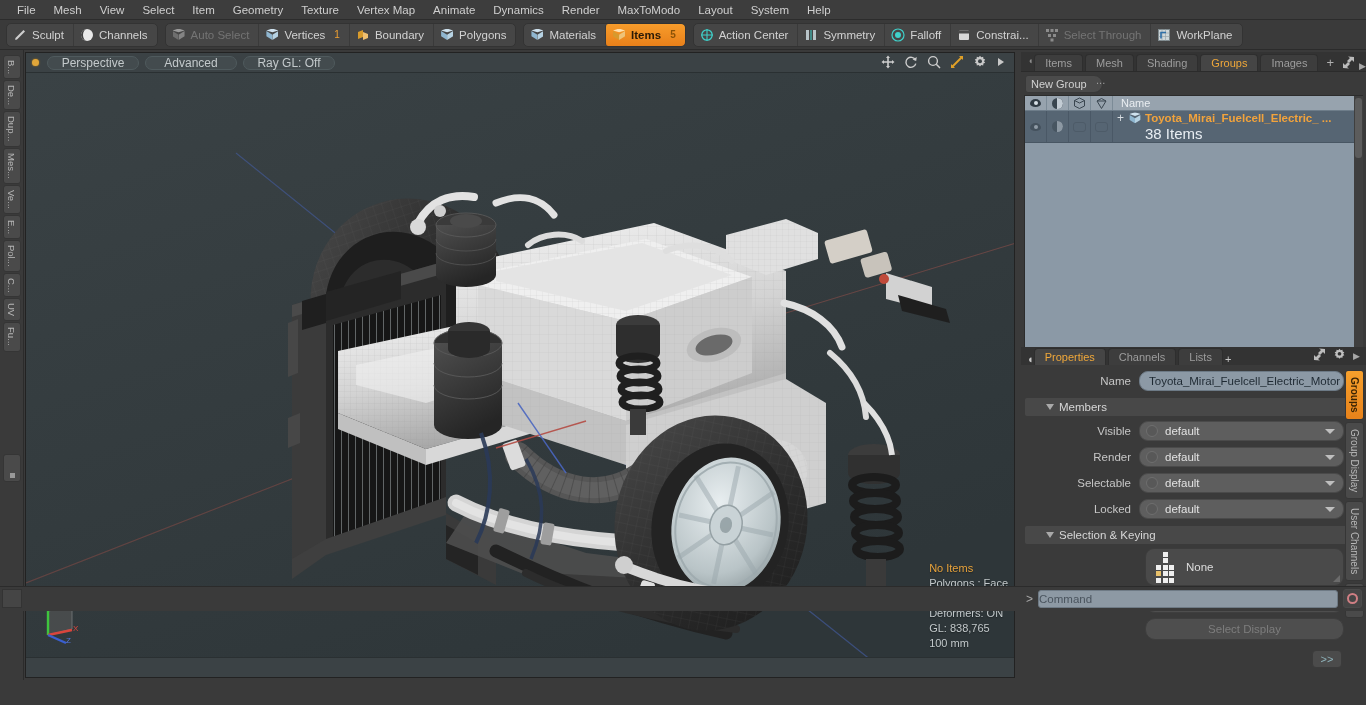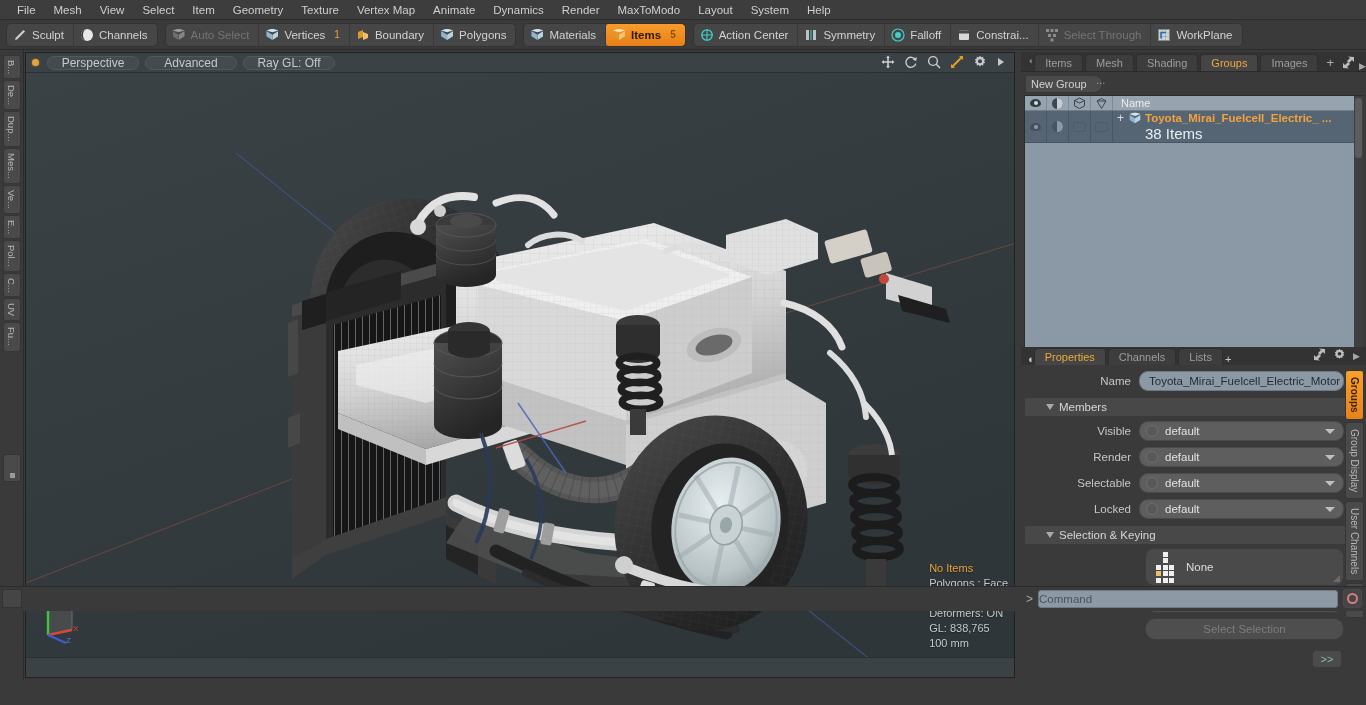--- a/index.html
+++ b/index.html
@@ -831,21 +831,21 @@
             <i class="y"></i>
               <i></i>
               <i></i>
             <i></i>
               <i></i>
               <i></i>
           </span>
           <span>None</span>
         </div>
         <div class="btnwide">Select Items</div>
-        <div class="btnwide dis">Select Selection</div>
+        <div class="btnwide dis">Select Display</div>
       </div>
 
       <div class="gobtn">&gt;&gt;</div>
     </div>
   </div>
 
   <div class="vright">
     <div class="rtab act">Groups</div>
     <div class="rtab">Group Display</div>
     <div class="rtab">User Channels</div>

